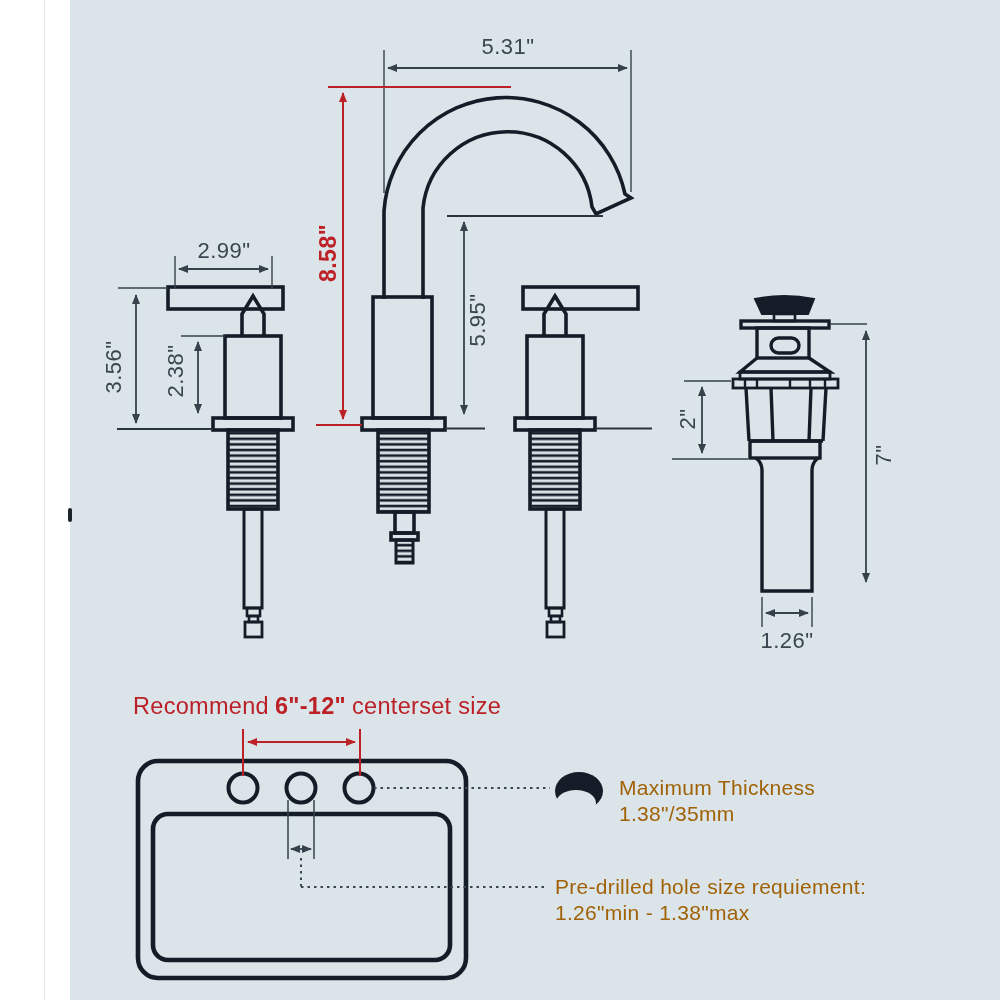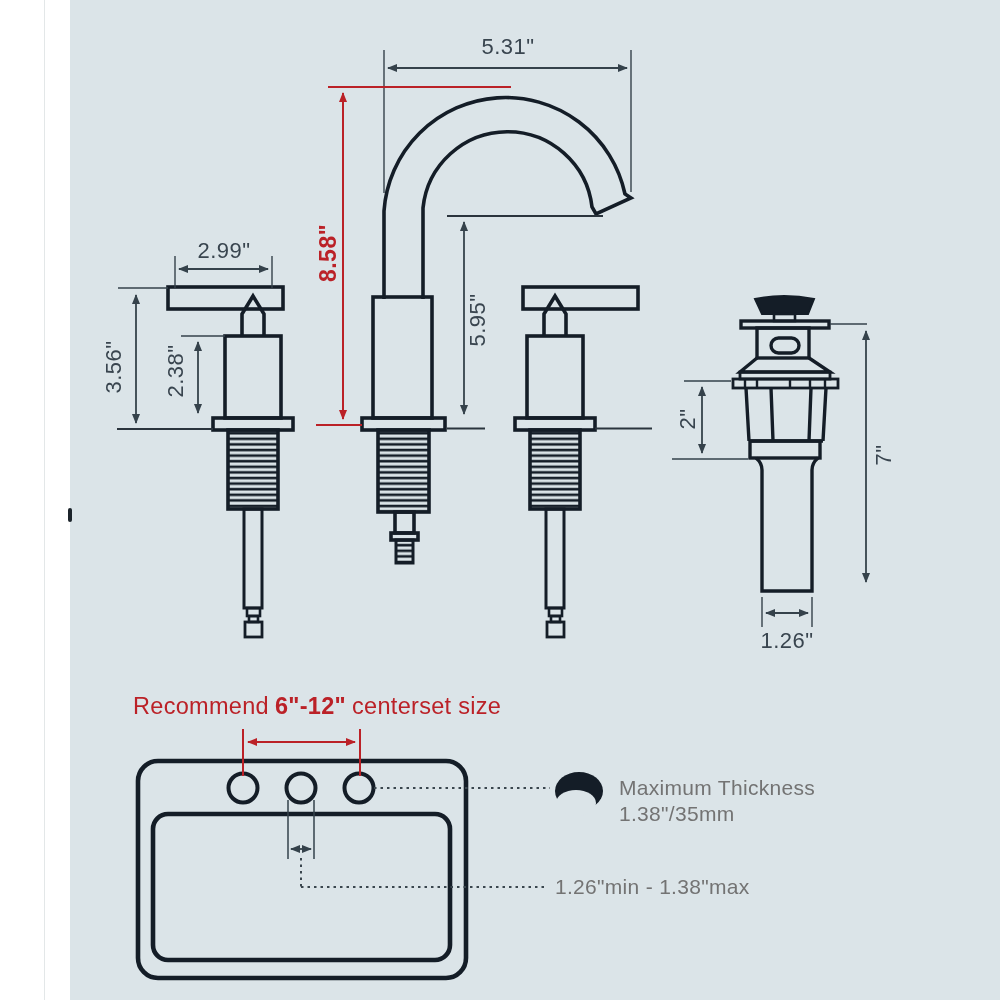--- a/index.html
+++ b/index.html
@@ -23,21 +23,21 @@
     font-weight:400;
   }
   .rot{transform:translate(-50%,-50%) rotate(-90deg);}
   .red-dim{color:#bb2127;font-weight:700;font-size:23px;}
   #centerset-title{
     position:absolute;left:133px;top:693px;
     font-size:23.5px;color:#bb2127;white-space:nowrap;letter-spacing:.3px;
   }
   #centerset-title .t-bold{font-weight:700;margin:0 6px;}
   .note-block{
-    position:absolute;font-size:21px;color:#737373;line-height:25.5px;
+    position:absolute;font-size:21px;color:#a16207;line-height:25.5px;
     white-space:nowrap;letter-spacing:.3px;
   }
   #note-thickness{left:619px;top:775px;}
   #note-holesize{left:555px;top:874px;}
 </style>
 </head>
 <body>
 
 <div id="stage">
 
@@ -216,16 +216,17 @@
   <div id="centerset-title">
     <span>Recommend</span><span class="t-bold">6"-12"</span><span>centerset size</span>
   </div>
 
   <div id="note-thickness" class="note-block">
     <div>Maximum Thickness</div>
     <div>1.38"/35mm</div>
   </div>
 
   <div id="note-holesize" class="note-block">
+    <div>Pre-drilled hole size requiement:</div>
     <div>1.26"min - 1.38"max</div>
   </div>
 
 </div>
 
 </body></html>

